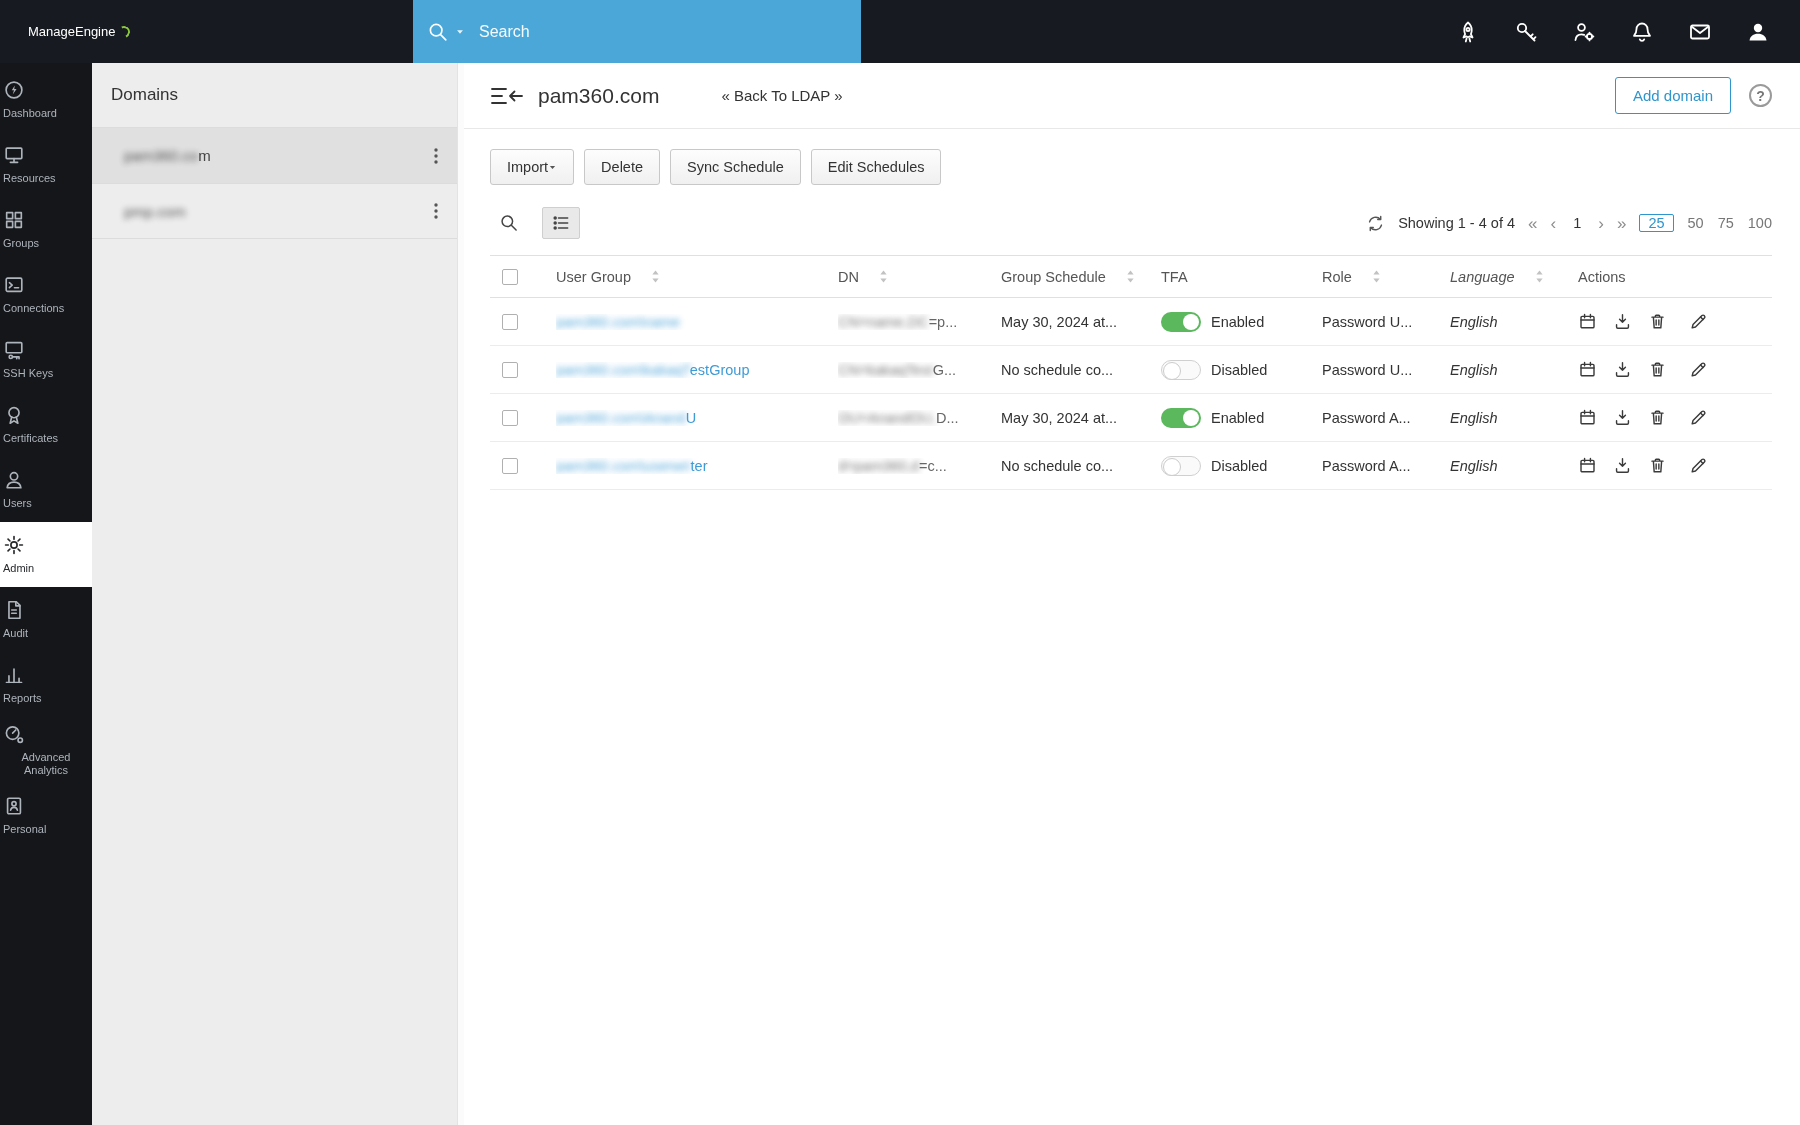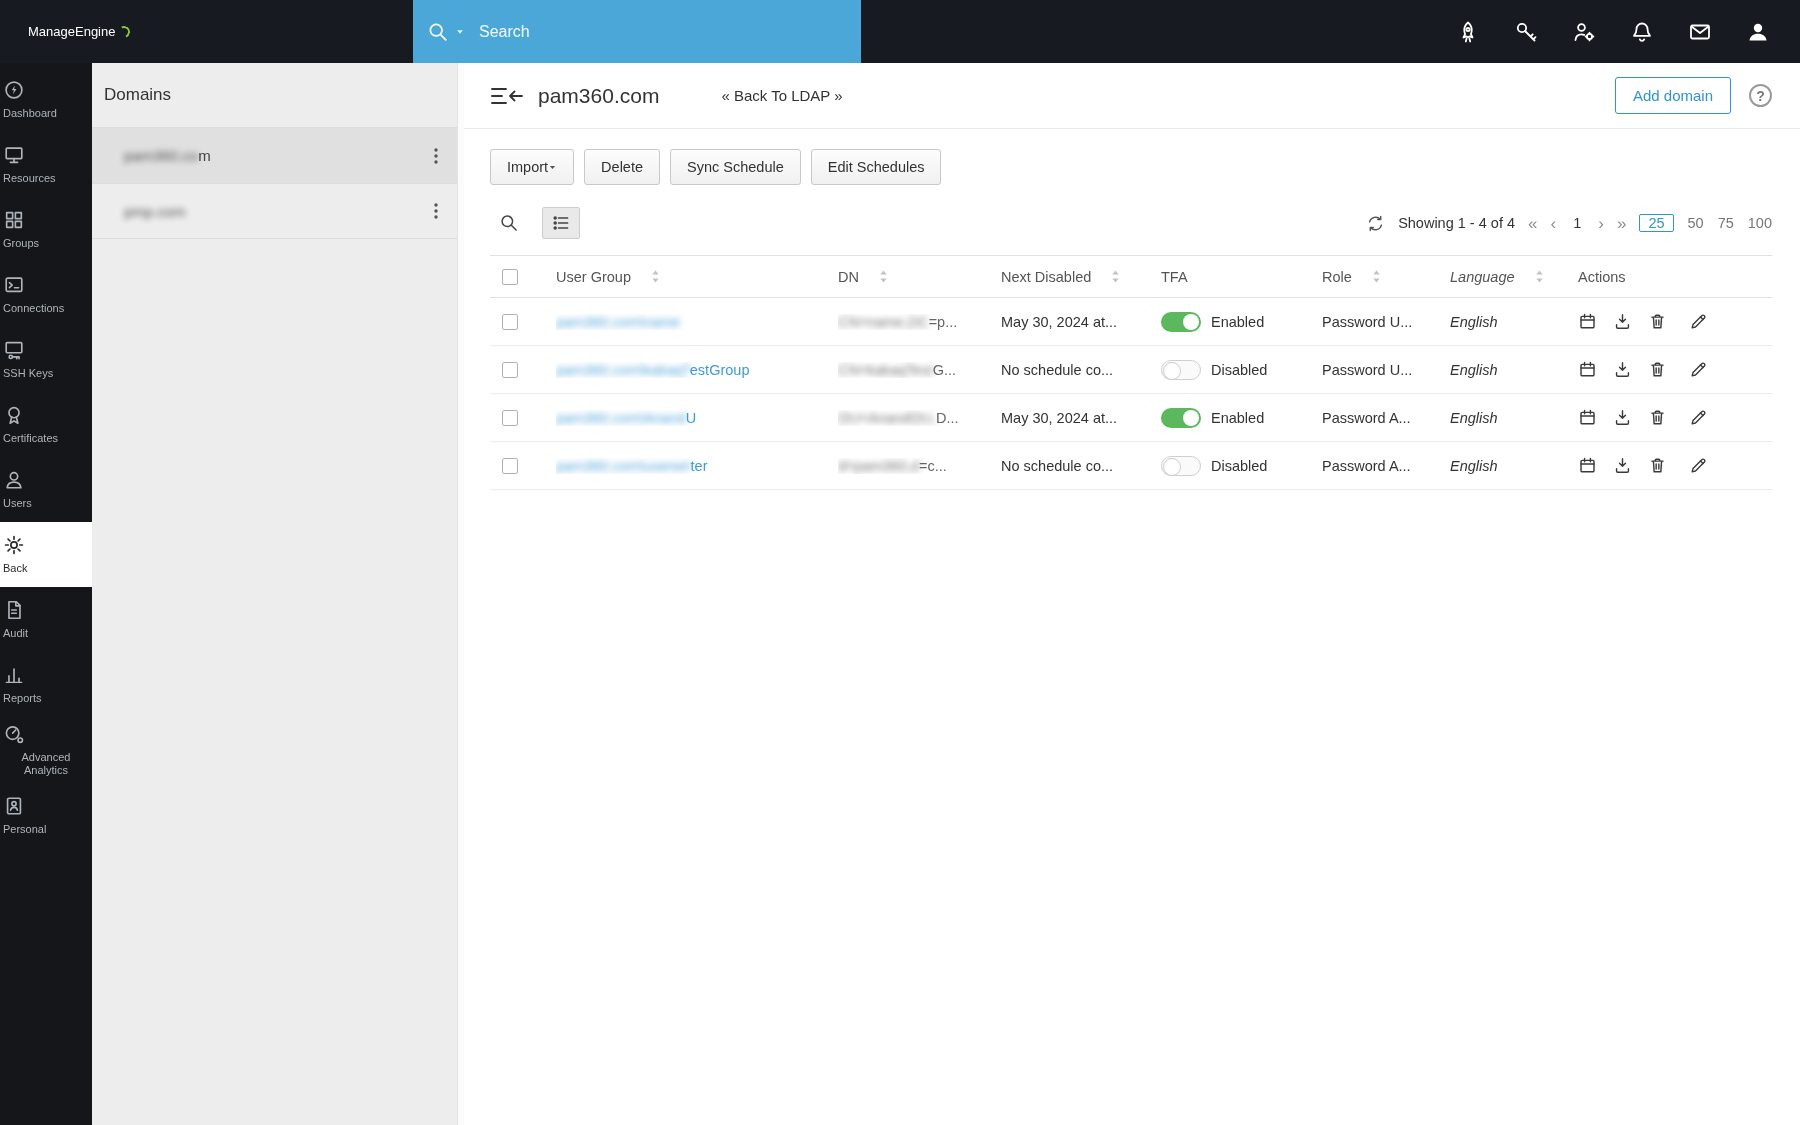--- a/index.html
+++ b/index.html
@@ -33,21 +33,21 @@
     background:#141619; display:flex; flex-direction:column; padding-top:4px; }
   .sb-item { min-height:65px; display:flex; flex-direction:column; align-items:flex-start;
     justify-content:center; gap:6px; color:#aeb4bc; font-size:11px; cursor:pointer;
     text-align:center; padding:6px 3px; line-height:1.2; }
   .sb-item .icon { width:22px; height:22px; }
   .sb-item.active { background:#fff; color:#26282b; }
 
   
   .domains { position:absolute; top:63px; left:92px; width:372px; height:1062px;
     background:#ededed; }
-  .domains-title { height:64px; display:flex; align-items:center; padding-left:12px;
+  .domains-title { height:64px; display:flex; align-items:center; padding-left:19px;
     font-size:17px; color:#333; }
   .domain-item { height:56px; display:flex; align-items:center; justify-content:space-between;
     padding:0 20px 0 32px; border-top:1px solid #dcdcdc; font-size:15px; color:#444; cursor:pointer; }
   .domain-item.selected { background:#e0e0e0; }
   .domain-item:last-child { border-bottom:1px solid #dcdcdc; }
   .kebab { color:#555; width:16px; height:20px; cursor:pointer; }
   .kebab svg { width:16px; height:20px; }
   .scroll-strip { position:absolute; top:0; right:0; width:7px; height:1062px;
     background:#fbfbfb; border-left:1px solid #e3e3e3; }
 
@@ -253,21 +253,21 @@
       </span>
       <span class="sb-label">Users</span>
     </div>
     <div class="sb-item active">
       <span class="icon">
         <svg viewBox="0 0 24 24" fill="none" stroke="currentColor" stroke-width="1.8" stroke-linecap="round" stroke-linejoin="round">
           <circle cx="12" cy="12" r="3.4"></circle>
           <path d="M12 2.8v3M12 18.2v3M2.8 12h3M18.2 12h3M5.5 5.5l2.1 2.1M16.4 16.4l2.1 2.1M18.5 5.5l-2.1 2.1M7.6 16.4l-2.1 2.1"></path>
         </svg>
       </span>
-      <span class="sb-label">Back</span>
+      <span class="sb-label">Admin</span>
     </div>
     <div class="sb-item">
       <span class="icon">
         <svg viewBox="0 0 24 24" fill="none" stroke="currentColor" stroke-width="1.8" stroke-linecap="round" stroke-linejoin="round">
           <path d="M6.5 3h8l4 4v14h-12z"></path>
           <path d="M14 3v4.5h4.5M9.5 12h5M9.5 15.5h5"></path>
         </svg>
       </span>
       <span class="sb-label">Audit</span>
     </div>
@@ -413,21 +413,21 @@
             </svg></span>
         </div>
         <div class="cell col-dn">
           <span>DN</span>
           <span class="sort"><svg viewBox="0 0 12 20" fill="currentColor">
               <path d="M6 2l4.2 5.4H1.8z"></path>
               <path d="M6 18l4.2-5.4H1.8z"></path>
             </svg></span>
         </div>
         <div class="cell col-ns">
-          <span>Next Disabled</span>
+          <span>Group Schedule</span>
           <span class="sort"><svg viewBox="0 0 12 20" fill="currentColor">
               <path d="M6 2l4.2 5.4H1.8z"></path>
               <path d="M6 18l4.2-5.4H1.8z"></path>
             </svg></span>
         </div>
         <div class="cell col-tfa">
           <span>TFA</span>
         </div>
         <div class="cell col-role">
           <span>Role</span>

